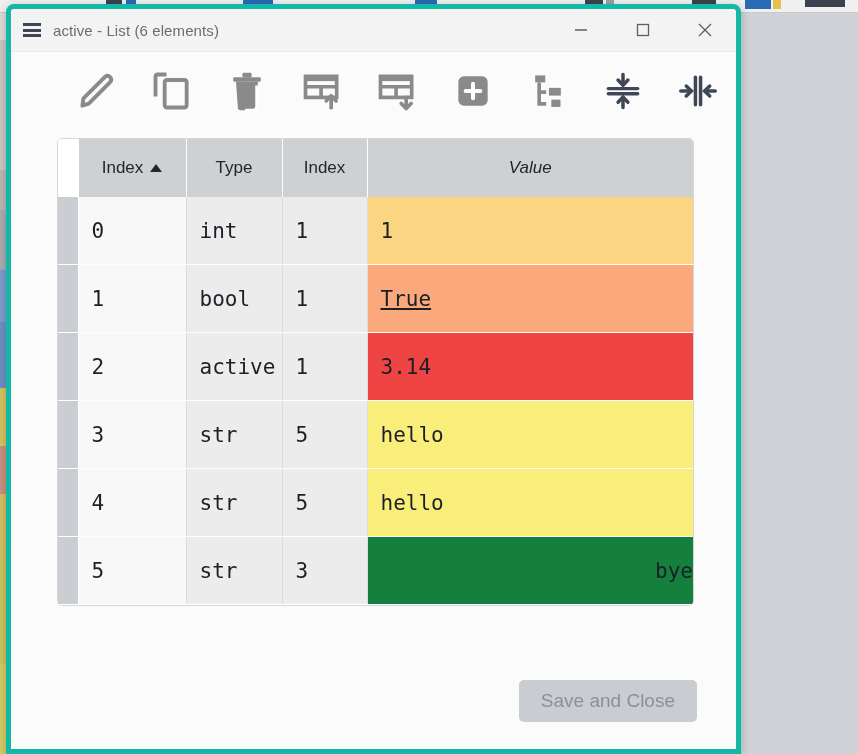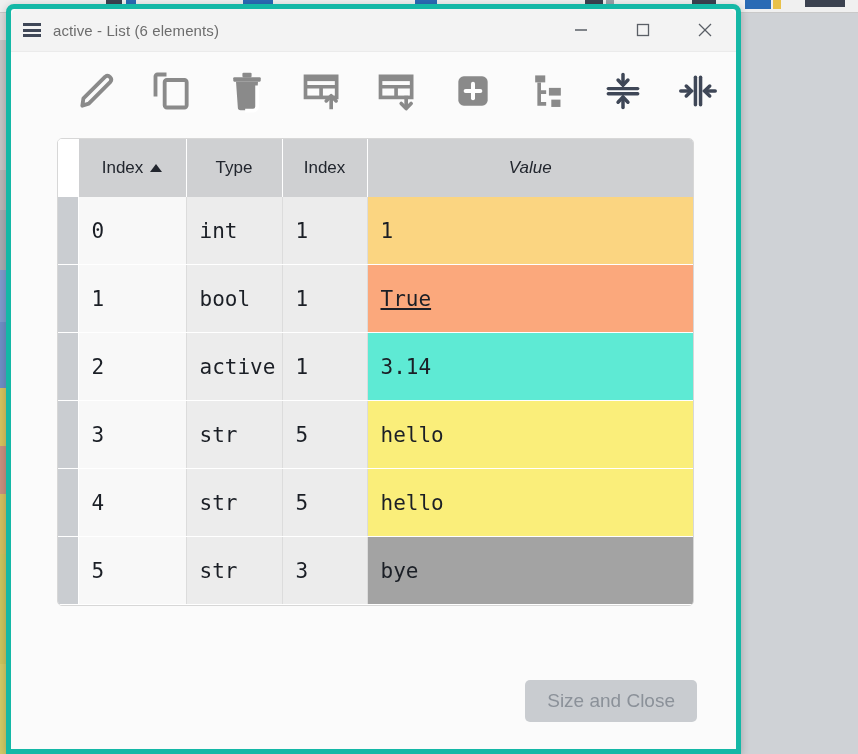--- a/index.html
+++ b/index.html
@@ -456,21 +456,21 @@
           <td class="c-type">bool</td>
           <td class="c-size">1</td>
           <td class="c-value" style="background: rgb(251, 168, 124); text-decoration: underline;">True</td>
         </tr>
 
         <tr>
           <td class="rowhdr"></td>
           <td class="c-index">2</td>
           <td class="c-type">active</td>
           <td class="c-size">1</td>
-          <td class="c-value" style="background: #5eead4;">3.14</td>
+          <td class="c-value" style="background: #ef4444;">3.14</td>
         </tr>
 
         <tr>
           <td class="rowhdr"></td>
           <td class="c-index">3</td>
           <td class="c-type">str</td>
           <td class="c-size">5</td>
           <td class="c-value" style="background: rgb(250, 238, 122);">hello</td>
         </tr>
 
@@ -480,24 +480,24 @@
           <td class="c-type">str</td>
           <td class="c-size">5</td>
           <td class="c-value" style="background: rgb(250, 238, 122);">hello</td>
         </tr>
 
         <tr>
           <td class="rowhdr"></td>
           <td class="c-index">5</td>
           <td class="c-type">str</td>
           <td class="c-size">3</td>
-          <td class="c-value" style="background: #a3a3a3;">bye</td>
+          <td class="c-value" style="background: #15803d; text-align: right;">bye</td>
         </tr>
 
       </tbody>
     </table>
   </div>
 
   <div id="footer">
-    <button class="dbtn disabled">Size and Close</button>
+    <button class="dbtn disabled">Save and Close</button>
   </div>
 
 </div>
 
 </body></html>

